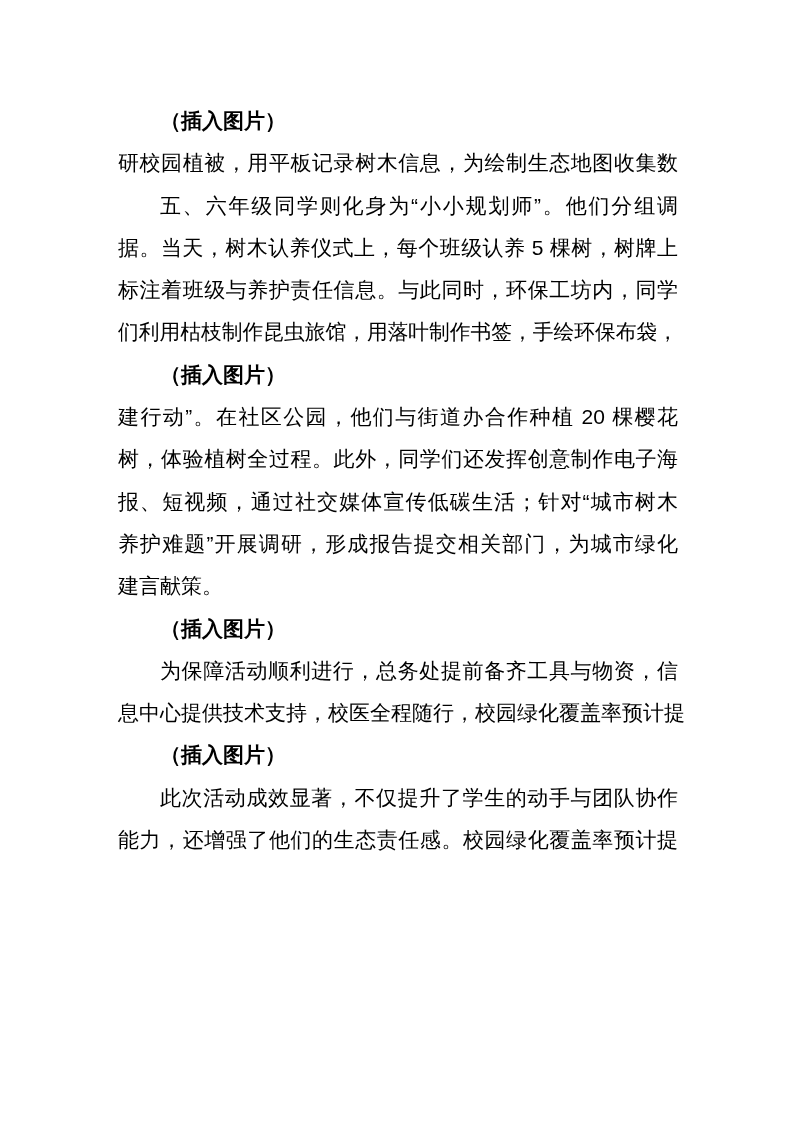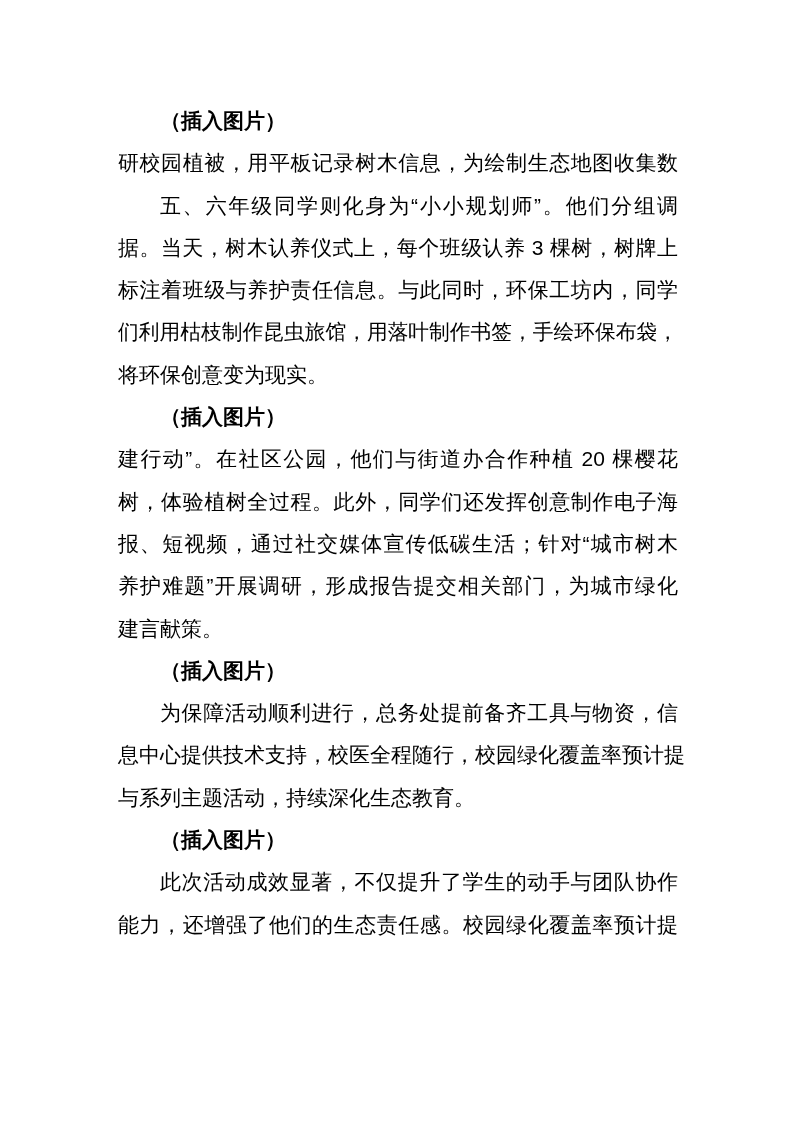--- a/index.html
+++ b/index.html
@@ -48,31 +48,29 @@
   }
 </style>
 </head>
 <body>
 
 <div class="page">
   <div class="doc-text" id="doc-text">
       <div class="line bold indent">（插入图片）</div>
       <div class="line justify">研校园植被，用平板记录树木信息，为绘制生态地图收集数</div>
       <div class="line indent justify">五、六年级同学则化身为“小小规划师”。他们分组调</div>
-      <div class="line justify">据。当天，树木认养仪式上，每个班级认养 3 棵树，树牌上</div>
+      <div class="line justify">据。当天，树木认养仪式上，每个班级认养 5 棵树，树牌上</div>
       <div class="line justify">标注着班级与养护责任信息。与此同时，环保工坊内，同学</div>
       <div class="line justify" style="transform: scaleX(0.987654); text-align-last: auto;">们利用枯枝制作昆虫旅馆，用落叶制作书签，手绘环保布袋，</div>
-      <div class="line">将环保创意变为现实。</div>
       <div class="line bold indent">（插入图片）</div>
       <div class="line justify">建行动”。在社区公园，他们与街道办合作种植 20 棵樱花</div>
       <div class="line justify">树，体验植树全过程。此外，同学们还发挥创意制作电子海</div>
       <div class="line justify">报、短视频，通过社交媒体宣传低碳生活；针对“城市树木</div>
       <div class="line justify">养护难题”开展调研，形成报告提交相关部门，为城市绿化</div>
       <div class="line">建言献策。</div>
       <div class="line bold indent">（插入图片）</div>
       <div class="line indent justify">为保障活动顺利进行，总务处提前备齐工具与物资，信</div>
       <div class="line justify">息中心提供技术支持，校医全程随行，校园绿化覆盖率预计提</div>
-      <div class="line">与系列主题活动，持续深化生态教育。</div>
       <div class="line bold indent">（插入图片）</div>
       <div class="line indent justify">此次活动成效显著，不仅提升了学生的动手与团队协作</div>
       <div class="line justify">能力，还增强了他们的生态责任感。校园绿化覆盖率预计提</div>
     </div>
 </div>
 
 </body></html>

